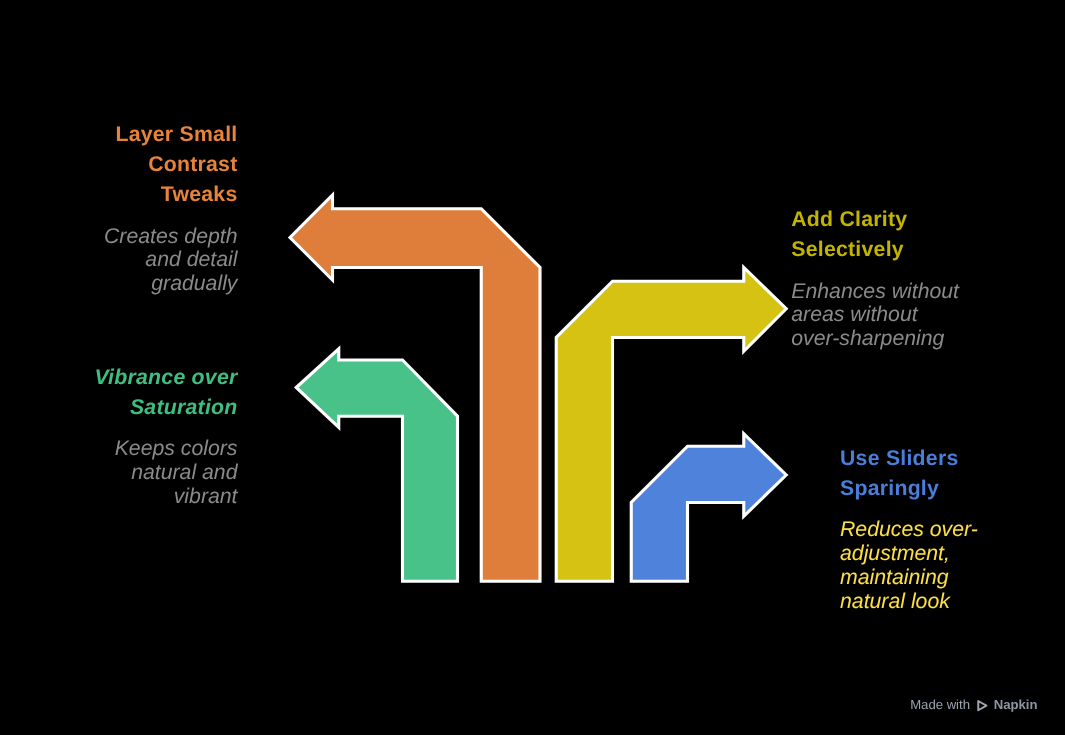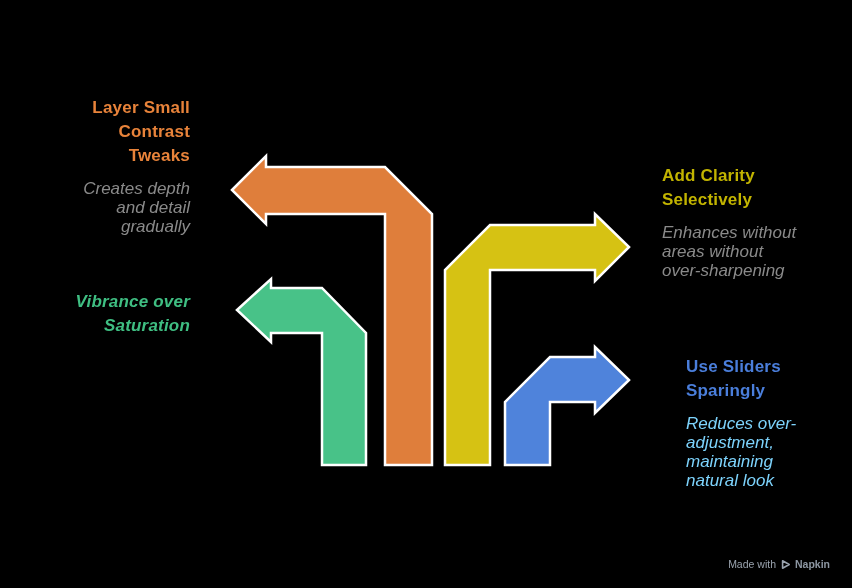--- a/index.html
+++ b/index.html
@@ -30,32 +30,33 @@
     <polygon class="arrow" points="237,310 271,279 271,288 322,288 366,333 366,465 322,465 322,333 271,333 271,342" fill="#48C288"></polygon>
 
     <polygon class="arrow" points="629,380 595,413 595,402 550,402 550,465 505,465 505,402 550,357 595,357 595,347" fill="#4F83DB"></polygon>
   </svg>
 
   <div class="label left" style="top:96px;right:662px;">
     <div class="title" style="color: rgb(232, 131, 58);">Layer Small Contrast Tweaks</div>
     <div class="desc" style="color: rgb(138, 138, 138);">Creates depth and detail gradually</div>
   </div>
 
-  <div class="label right" style="top:164px;left:662px;">
+  <div class="label right" style="top:164px;left:633px;">
     <div class="title" style="color: rgb(194, 180, 0);">Add Clarity Selectively</div>
     <div class="desc" style="color: rgb(138, 138, 138);">Enhances without areas without over-sharpening</div>
   </div>
 
   <div class="label left" style="top:290px;right:662px;">
     <div class="title" style="color: rgb(63, 190, 130); font-style: italic;">Vibrance over Saturation</div>
+    <div class="desc" style="color: rgb(138, 138, 138);">Keeps colors natural and vibrant</div>
   </div>
 
-  <div class="label right" style="top:355px;left:686px;">
+  <div class="label right" style="top:355px;left:672px;">
     <div class="title" style="color: rgb(74, 126, 219);">Use Sliders Sparingly</div>
-    <div class="desc" style="color: #7dd3fc;">Reduces over-adjustment, maintaining natural look</div>
+    <div class="desc" style="color: #fde047;">Reduces over-adjustment, maintaining natural look</div>
   </div>
 
   <div class="watermark">
     <span style="color: rgb(154, 163, 174);">Made with</span>
     <span class="wm-icon">
       <svg width="11" height="11" viewBox="0 0 11 11">
         <path d="M2.6 1.8 L9.2 5.5 L2.6 9.2 Z" fill="none" stroke="#9AA3AE" stroke-width="1.6" stroke-linejoin="round"></path>
       </svg>
     </span>
     <span class="brand" style="color: rgb(141, 151, 163);">Napkin</span>

